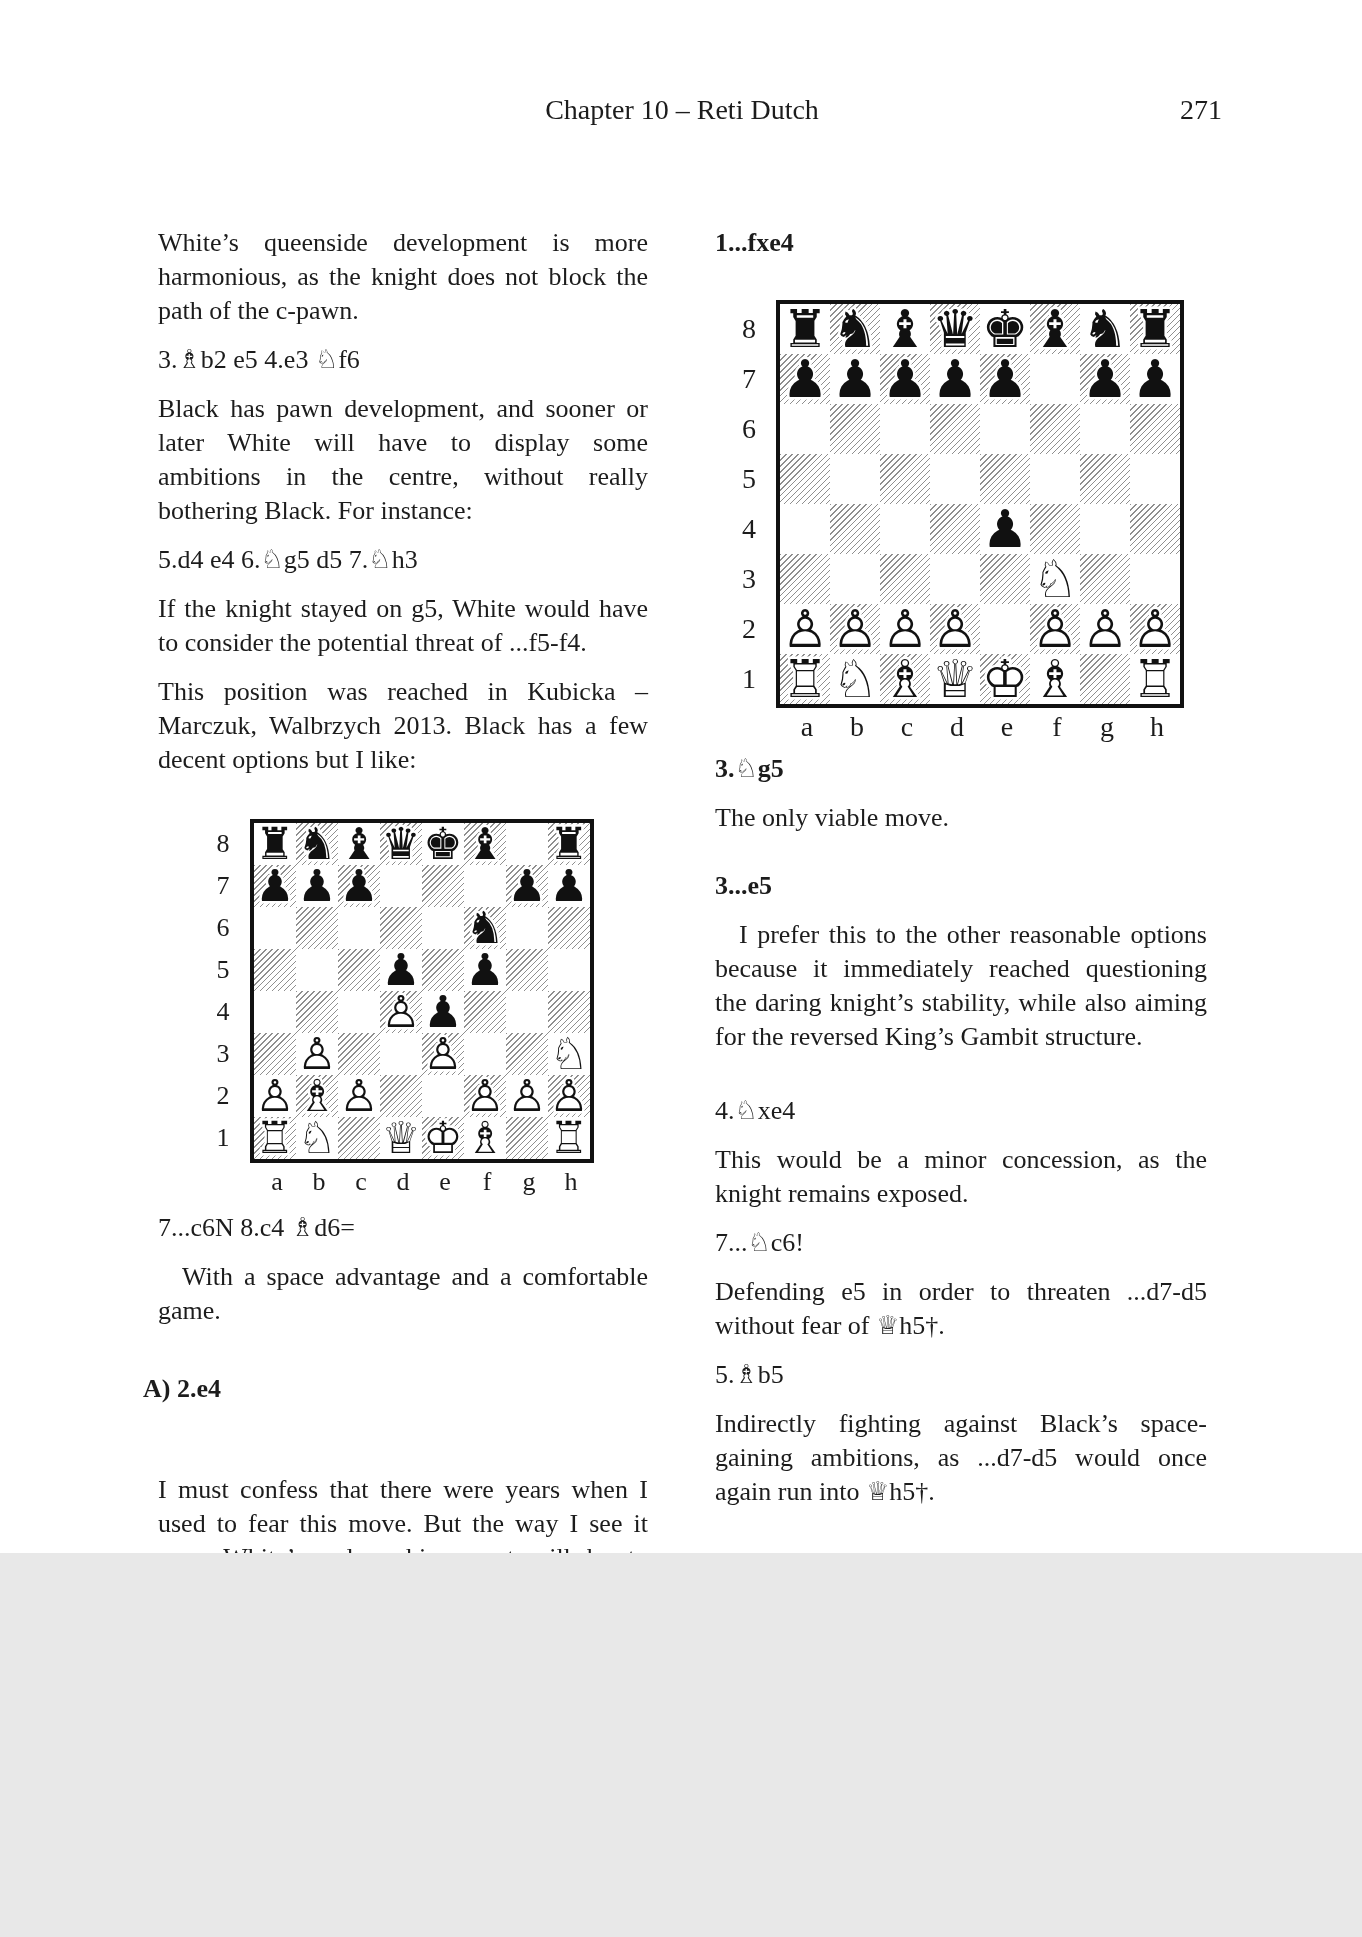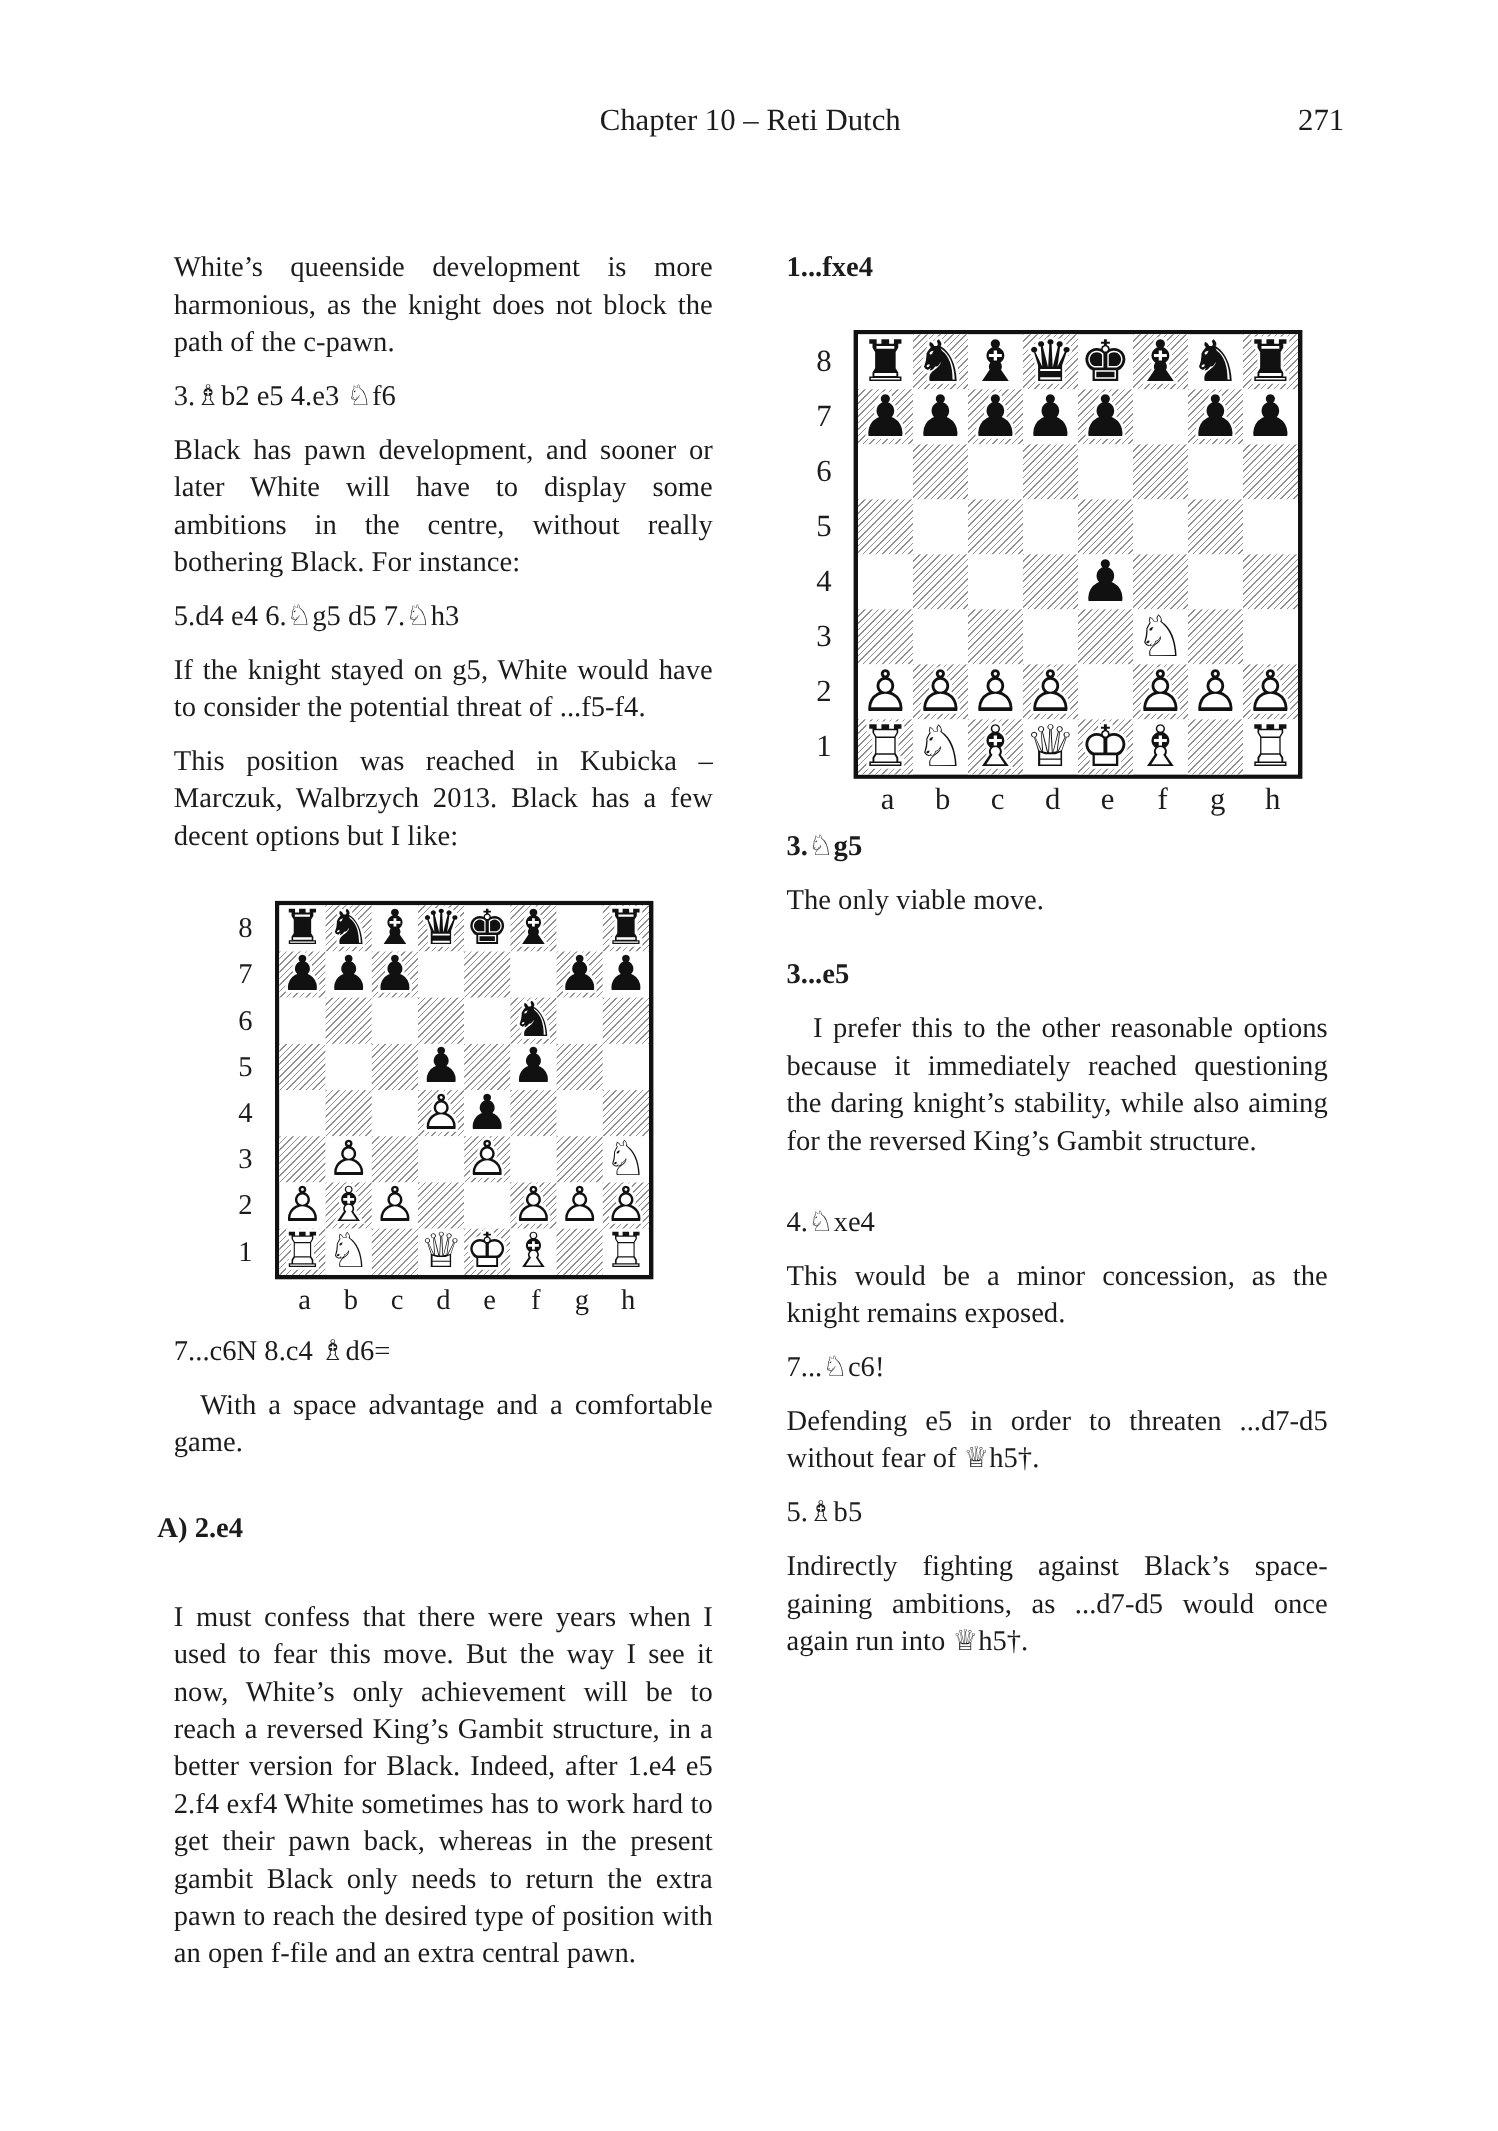--- a/index.html
+++ b/index.html
@@ -1,18 +1,18 @@
 <!DOCTYPE html>
 <html><head>
 <meta charset="utf-8">
 <style>
   html,body{margin:0;padding:0;background:#e8e8e8;}
   .page{
     position:relative;
-    width:1362px;height:1937px;
+    width:1362px;height:1553px;
     background:#ffffff;
     overflow:hidden;
     font-family:"Liberation Serif","DejaVu Serif","DejaVu Sans",serif;
     color:#1c1c1c;
   }
   .running-head{
     position:absolute;left:142px;top:92px;width:1080px;height:36px;
     font-size:28px;line-height:36px;
   }
   .chapter-title{display:block;text-align:center;}
@@ -20,21 +20,21 @@
   .col{position:absolute;top:211px;}
   .col-left{left:143px;width:520px;}
   .col-right{left:700px;width:522px;}
   .col p{margin:15px;text-align:justify;font-size:26px;line-height:34px;}
   .cm{margin-left:24px;}          
   .fi{text-indent:24px;}          
   .mv{}                           
   .bold{font-weight:bold;}
   .gap{margin-top:34px !important;}
   .gap-lg{margin-top:40px !important;}
-  .heading-center{text-align:right;font-weight:bold;margin:44px 0 47px !important;}
+  .heading-center{text-align:right;font-weight:bold;margin:44px 0 67px !important;}
 
   
   .diagram{display:flex;flex-direction:column;align-items:center;}
   .diagram-left{--sq:42px;--pf:44px;--lbl:26px;margin-top:42px;margin-bottom:14px;}
   .diagram-right{--sq:50px;--pf:52px;--lbl:28px;margin-top:40px;margin-bottom:10px;}
   .board-row{display:flex;align-items:center;}
   .rank-labels{display:flex;flex-direction:column;margin-right:16px;}
   .rank-label{height:var(--sq);width:22px;display:flex;align-items:center;justify-content:center;
     font-size:var(--lbl);}
   .board-frame{border:4px solid #111;background:#fff;}

